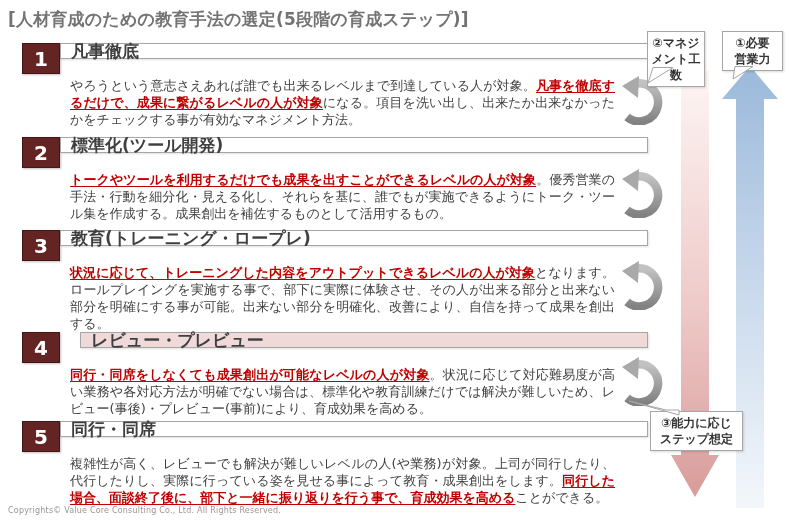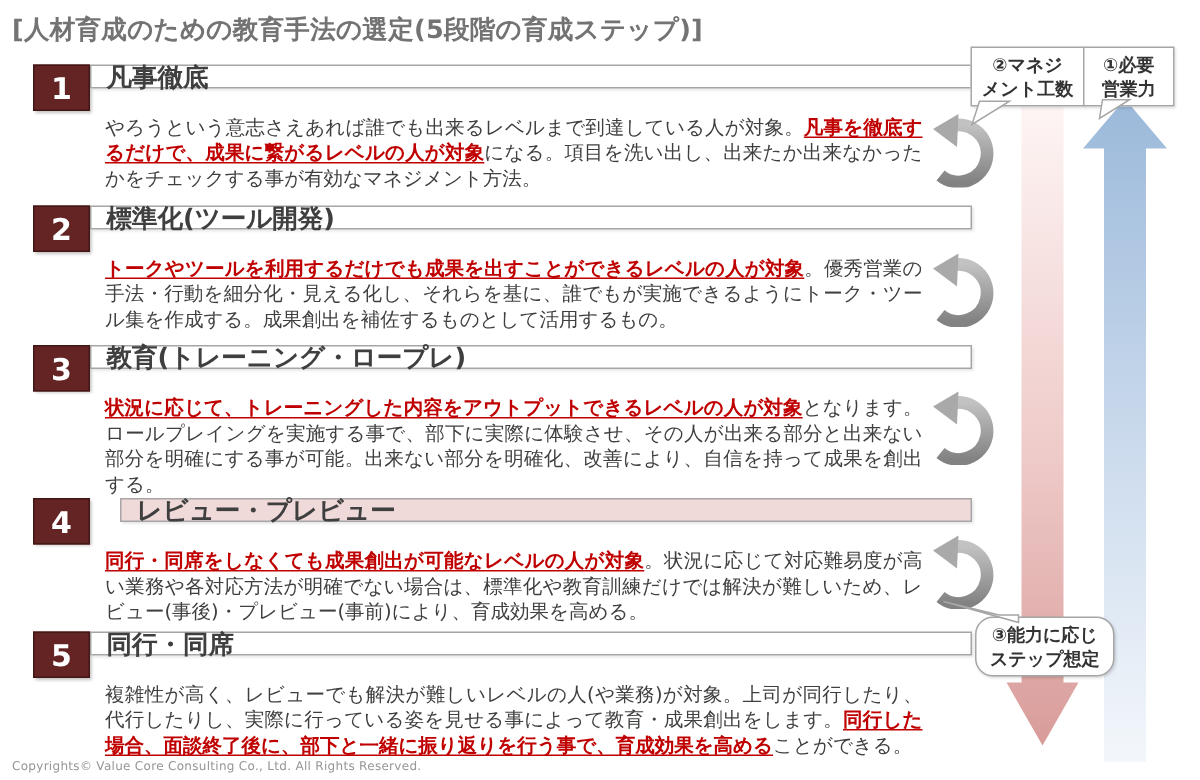--- a/index.html
+++ b/index.html
@@ -119,40 +119,40 @@
     <defs>
         <linearGradient id="g4" x1="0" y1="0" x2="0" y2="1">
           <stop offset="0" stop-color="#c2c2c2"></stop>
           <stop offset="1" stop-color="#828282"></stop>
         </linearGradient>
       </defs>
     <path d="M 6 42 A 19 19 0 1 0 13 9" fill="none" stroke="url(#g4)" stroke-width="8.5"></path>
     <polygon points="1,11 18,1 17,23" fill="#a9a9a9"></polygon>
   </svg>
 
-  <div class="callout" style="left:647px; top:31px; width:76px;">
+  <div class="callout" style="left:647px; top:31px; width:58px;">
     <div>②マネジ</div>
     <div>メント工数</div>
   </div>
   <svg class="callout-tail" style="left:646px; top:67px;" width="28" height="18" viewBox="0 0 28 18">
     <polygon points="2,16 7,0.5 27,0.5" fill="#ffffff" stroke="#a6a6a6" stroke-width="1"></polygon>
   </svg>
 
   <div class="callout" style="left:722px; top:31px; width:61px;">
     <div>①必要</div>
     <div>営業力</div>
   </div>
   <svg class="callout-tail" style="left:729px; top:66px;" width="26" height="15" viewBox="0 0 26 15">
     <polygon points="4,13 6,0.5 24,0.5" fill="#ffffff" stroke="#a6a6a6" stroke-width="1"></polygon>
   </svg>
 
   <svg class="callout-tail" style="left:628px; top:399px;" width="52" height="18" viewBox="0 0 52 18">
     <polygon points="1,2 38,11 51,11 51,16" fill="#ffffff" stroke="#a6a6a6" stroke-width="1"></polygon>
   </svg>
-  <div class="callout" style="left:650px; top:411px; width:93px;border-radius:12px;">
+  <div class="callout" style="left:650px; top:411px; width:93px;">
     <div>③能力に応じ</div>
     <div>ステップ想定</div>
   </div>
 
   <section class="step" style="top:43px;">
     <div class="step-head">
       <div class="step-num">1</div>
       <div class="step-bar">
         <span class="step-title">凡事徹底</span>
       </div>

